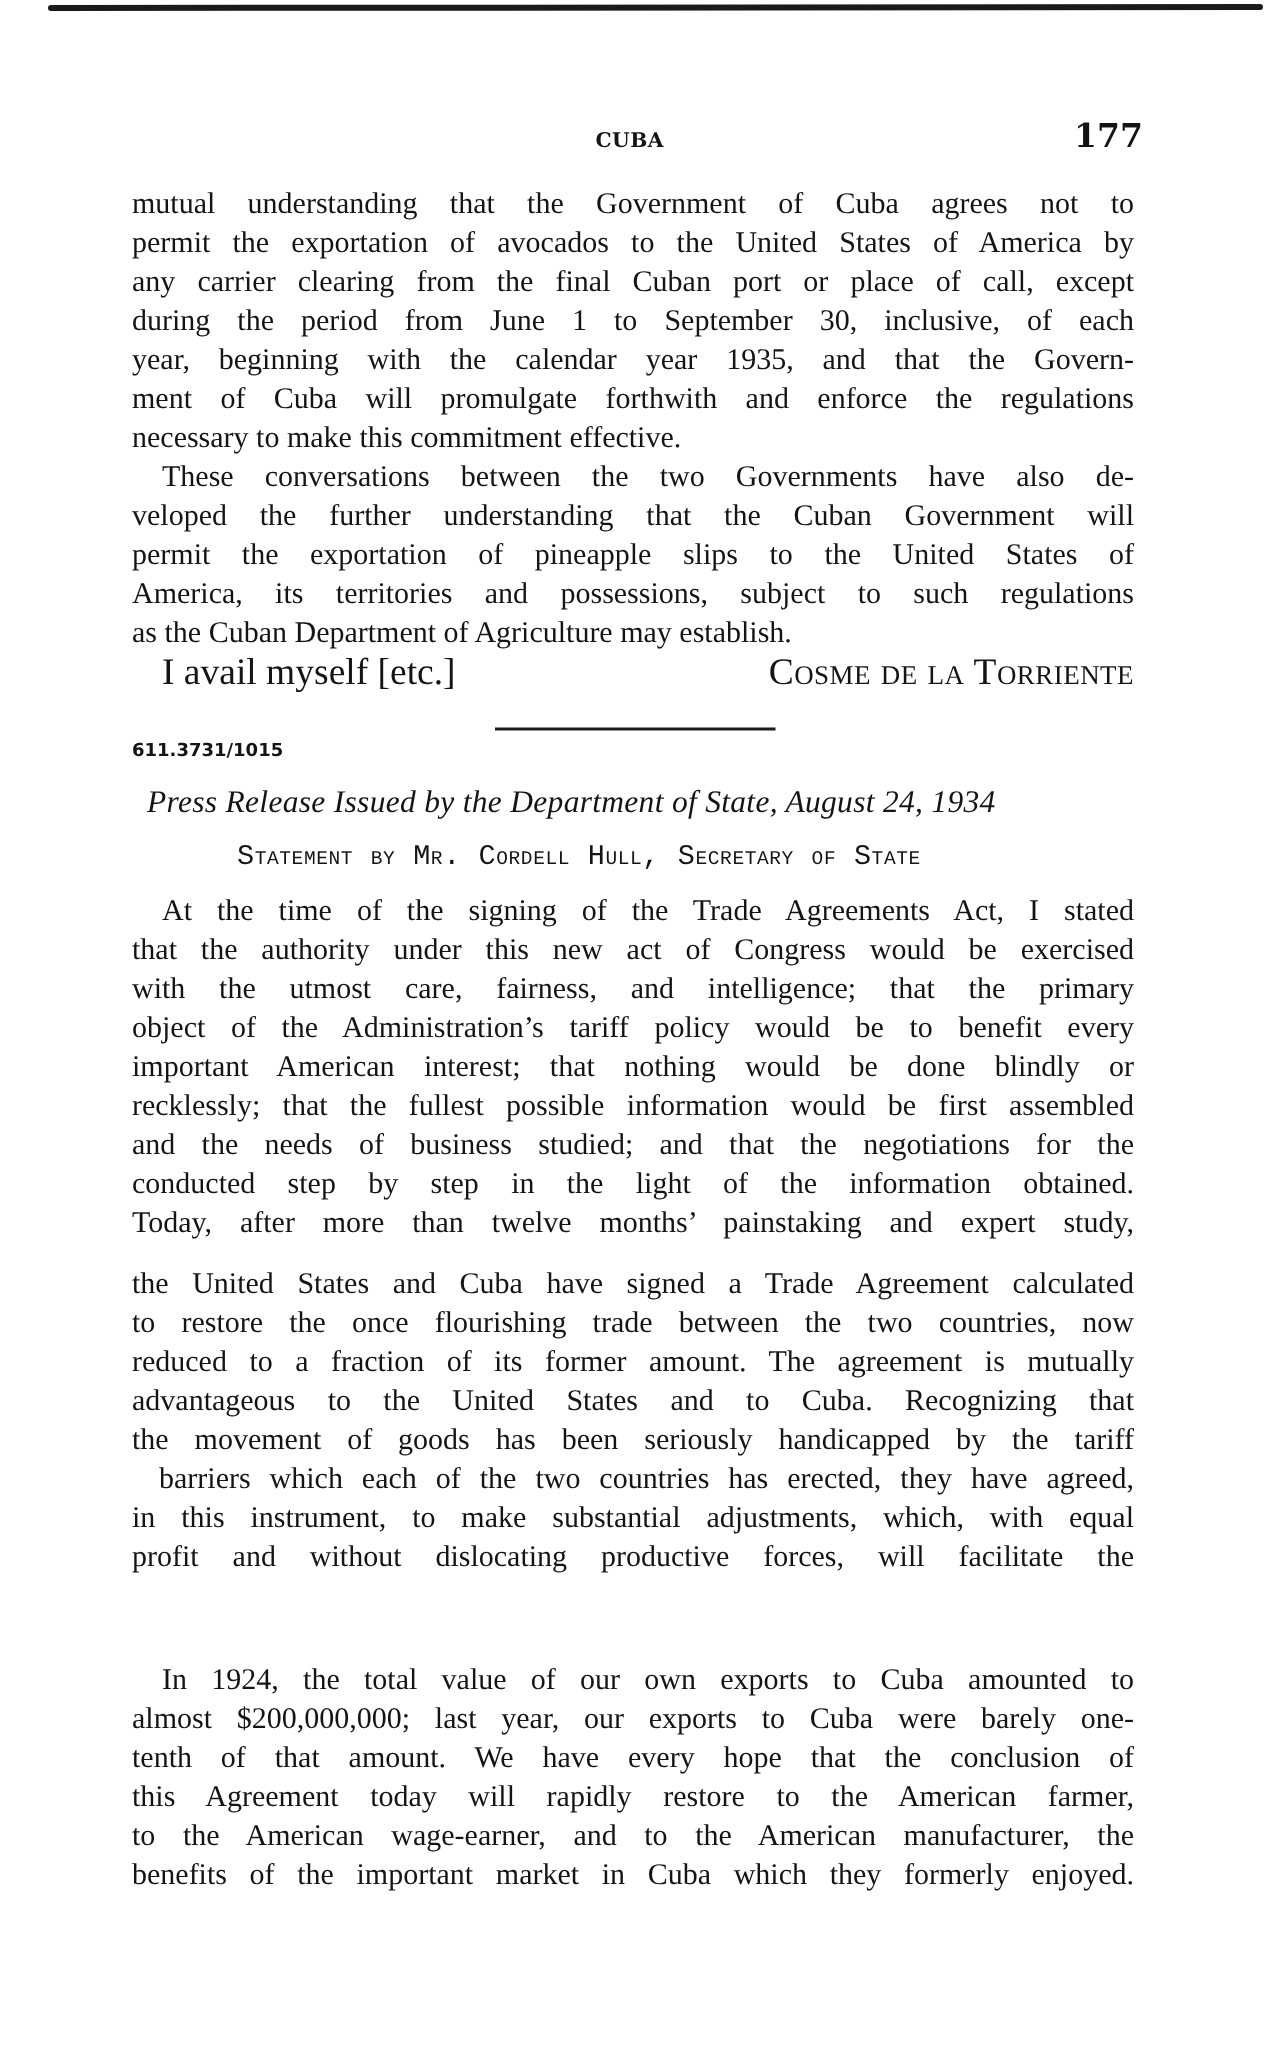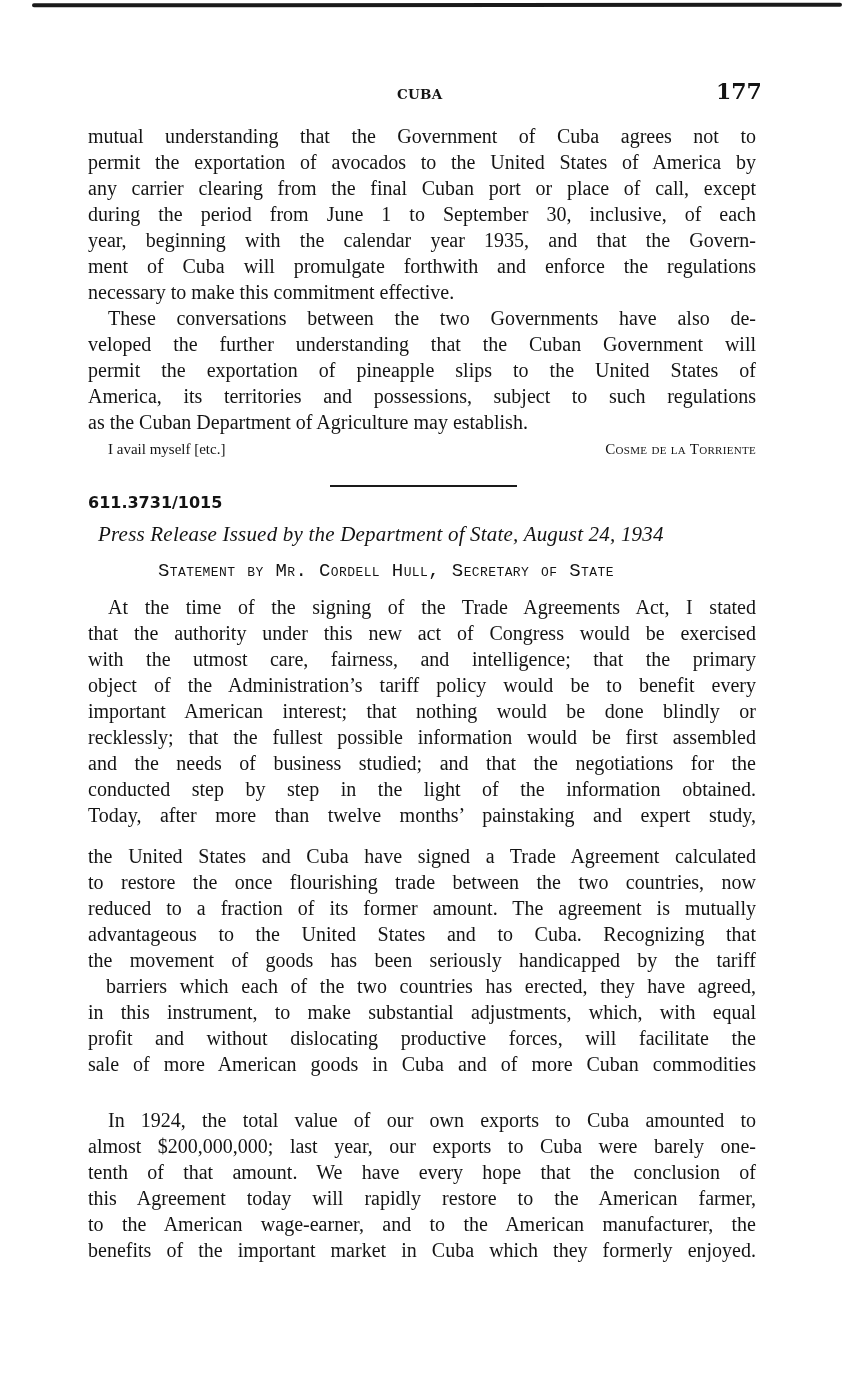--- a/index.html
+++ b/index.html
@@ -28,29 +28,29 @@
     font-family: "Liberation Serif", "DejaVu Serif", serif;
     font-size: 20px; line-height: 26px;
     text-align: justify; text-align-last: left;
   }
   .p { margin: 0; }
   .line { display: block; text-align: justify; text-align-last: justify; white-space: nowrap; }
   .line.last { text-align-last: left; }
   .closing {
     position: absolute; left: 108px; top: 436px; width: 648px;
     font-family: "Liberation Serif", "DejaVu Serif", serif;
-    font-size: 15px; line-height: 26px;
+    font-size: 25px; line-height: 26px;
   }
   .closing .sig { position: absolute; right: 0; top: 0; font-variant: small-caps; letter-spacing: 0.3px; }
   .divider {
     position: absolute; left: 330px; top: 485px; width: 187px; height: 2px; background: #1a1a1a;
   }
   .file-ref {
     position: absolute; left: 88px; top: 493px;
-    font-family: "DejaVu Sans", sans-serif; font-weight: bold; font-size: 16px; text-align: center;
+    font-family: "DejaVu Sans", sans-serif; font-weight: bold; font-size: 12px; text-align: center;
   }
   .press-title {
     position: absolute; left: 98px; top: 522px; width: 660px;
     font-family: "Liberation Serif", "DejaVu Serif", serif;
     font-style: italic; font-size: 21px; letter-spacing: 0.2px;
   }
   .statement-head {
     position: absolute; left: 158px; top: 560px; width: 540px;
     font-family: Liberation Mono, monospace;
     font-size: 19px; font-variant: small-caps; letter-spacing: 0.4px;
@@ -113,21 +113,20 @@
     <span class="line" style="white-space: normal; height: 26px; overflow: hidden;">conducted step by step in the light of the information obtained.</span>
     <span class="line" style="white-space: normal; height: 26px; overflow: hidden;">Today, after more than twelve months’ painstaking and expert study,</span>
     <span class="line" style="white-space: normal; height: 26px; overflow: hidden; margin-top: 15px;">the United States and Cuba have signed a Trade Agreement calculated</span>
     <span class="line" style="white-space: normal; height: 26px; overflow: hidden;">to restore the once flourishing trade between the two countries, now</span>
     <span class="line" style="white-space: normal; height: 26px; overflow: hidden;">reduced to a fraction of its former amount.  The agreement is mutually</span>
     <span class="line" style="white-space: normal; height: 26px; overflow: hidden;">advantageous to the United States and to Cuba.  Recognizing that</span>
     <span class="line" style="white-space: normal; height: 26px; overflow: hidden;">the movement of goods has been seriously handicapped by the tariff</span>
     <span class="line" style="white-space: normal; height: 26px; overflow: hidden; margin-left: 18px;">barriers which each of the two countries has erected, they have agreed,</span>
     <span class="line" style="white-space: normal; height: 26px; overflow: hidden;">in this instrument, to make substantial adjustments, which, with equal</span>
     <span class="line" style="white-space: normal; height: 26px; overflow: hidden;">profit and without dislocating productive forces, will facilitate the</span>
-    <span class="line" style="white-space: normal; height: 26px; overflow: hidden;">sale of more American goods in Cuba and of more Cuban commodities</span>
   </p>
 </div>
 
 <div class="text-block" style="top:1107px;">
   <p class="p">
     <span class="line" style="padding-left: 20px; white-space: normal; height: 26px; overflow: hidden;">In 1924, the total value of our own exports to Cuba amounted to</span>
     <span class="line" style="white-space: normal; height: 26px; overflow: hidden;">almost $200,000,000; last year, our exports to Cuba were barely one-</span>
     <span class="line" style="white-space: normal; height: 26px; overflow: hidden;">tenth of that amount.  We have every hope that the conclusion of</span>
     <span class="line" style="white-space: normal; height: 26px; overflow: hidden;">this Agreement today will rapidly restore to the American farmer,</span>
     <span class="line" style="white-space: normal; height: 26px; overflow: hidden;">to the American wage-earner, and to the American manufacturer, the</span>

